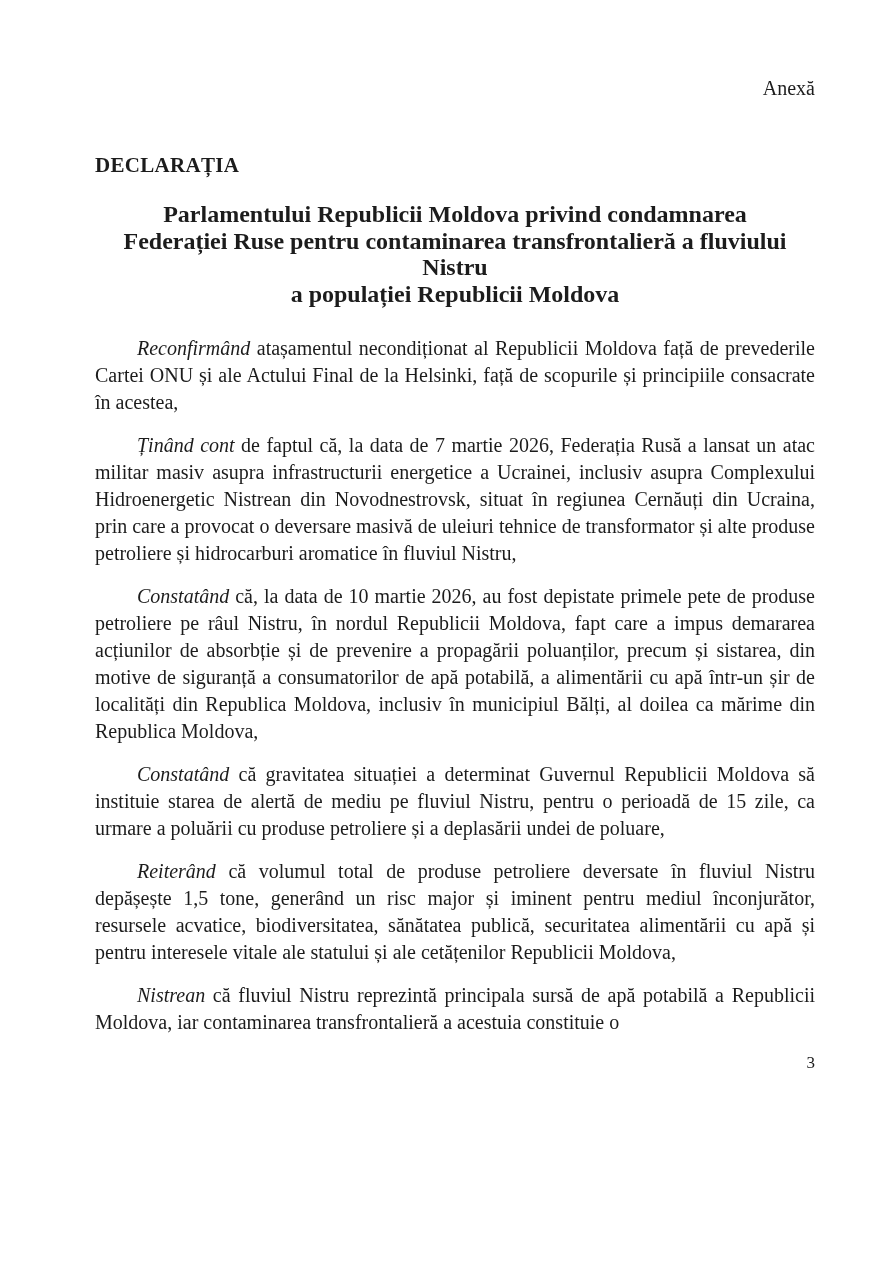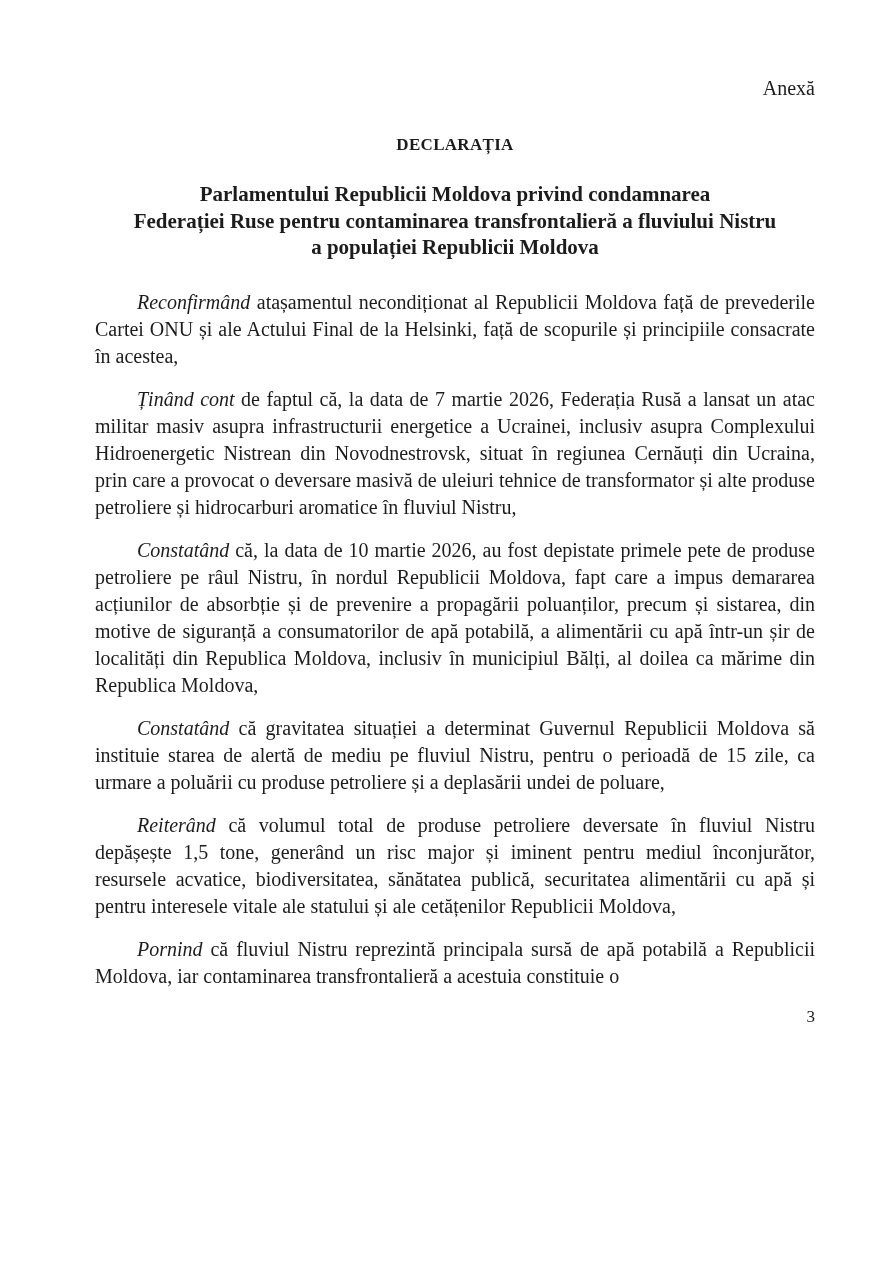--- a/index.html
+++ b/index.html
@@ -19,31 +19,31 @@
     font-family: "Liberation Serif", "DejaVu Serif", serif;
     color: #1c1c1c;
     -webkit-font-smoothing: antialiased;
   }
   .annex {
     text-align: right;
     font-size: 20px;
     line-height: 24px;
   }
   .doc-title {
-    text-align: center;
+    text-align: left;
     font-weight: bold;
-    font-size: 17px;
+    font-size: 21px;
     line-height: 26px;
-    margin-top: 32px;
+    margin-top: 52px;
     letter-spacing: 0.3px;
   }
   .doc-subtitle {
     text-align: center;
     font-weight: bold;
-    font-size: 21px;
+    font-size: 24px;
     line-height: 26.5px;
     margin-top: 23px;
   }
   .body-text {
     margin-top: 28px;
   }
   p.body-para {
     margin: 0 0 16px 0;
     text-align: justify;
     text-indent: 42px;
@@ -82,19 +82,19 @@
 
 
     <p class="body-para"><span class="lead">Ținând cont</span><span> de faptul că, la data de 7 martie 2026, Federația Rusă a lansat un atac militar masiv asupra infrastructurii energetice a Ucrainei, inclusiv asupra Complexului Hidroenergetic Nistrean din Novodnestrovsk, situat în regiunea Cernăuți din Ucraina, prin care a provocat o deversare masivă de uleiuri tehnice de transformator și alte produse petroliere și hidrocarburi aromatice în fluviul Nistru,</span></p>
 
     <p class="body-para"><span class="lead">Constatând</span><span> că, la data de 10 martie 2026, au fost depistate primele pete de produse petroliere pe râul Nistru, în nordul Republicii Moldova, fapt care a impus demararea acțiunilor de absorbție și de prevenire a propagării poluanților, precum și sistarea, din motive de siguranță a consumatorilor de apă potabilă, a alimentării cu apă într-un șir de localități din Republica Moldova, inclusiv în municipiul Bălți, al doilea ca mărime din Republica Moldova,</span></p>
 
     <p class="body-para"><span class="lead">Constatând</span><span> că gravitatea situației a determinat Guvernul Republicii Moldova să instituie starea de alertă de mediu pe fluviul Nistru, pentru o perioadă de 15 zile, ca urmare a poluării cu produse petroliere și a deplasării undei de poluare,</span></p>
 
     <p class="body-para"><span class="lead">Reiterând</span><span> că volumul total de produse petroliere deversate în fluviul Nistru depășește 1,5 tone, generând un risc major și iminent pentru mediul înconjurător, resursele acvatice, biodiversitatea, sănătatea publică, securitatea alimentării cu apă și pentru interesele vitale ale statului și ale cetățenilor Republicii Moldova,</span></p>
 
-    <p class="body-para"><span class="lead">Pornind</span><span> că fluviul Nistru reprezintă principala sursă de apă potabilă a Republicii Moldova, iar contaminarea transfrontalieră a acestuia constituie o</span></p>
+    <p class="body-para"><span class="lead">Nistrean</span><span> că fluviul Nistru reprezintă principala sursă de apă potabilă a Republicii Moldova, iar contaminarea transfrontalieră a acestuia constituie o</span></p>
 
   </div>
 
   <div class="page-number">3</div>
 
 </div>
 
 </body></html>

